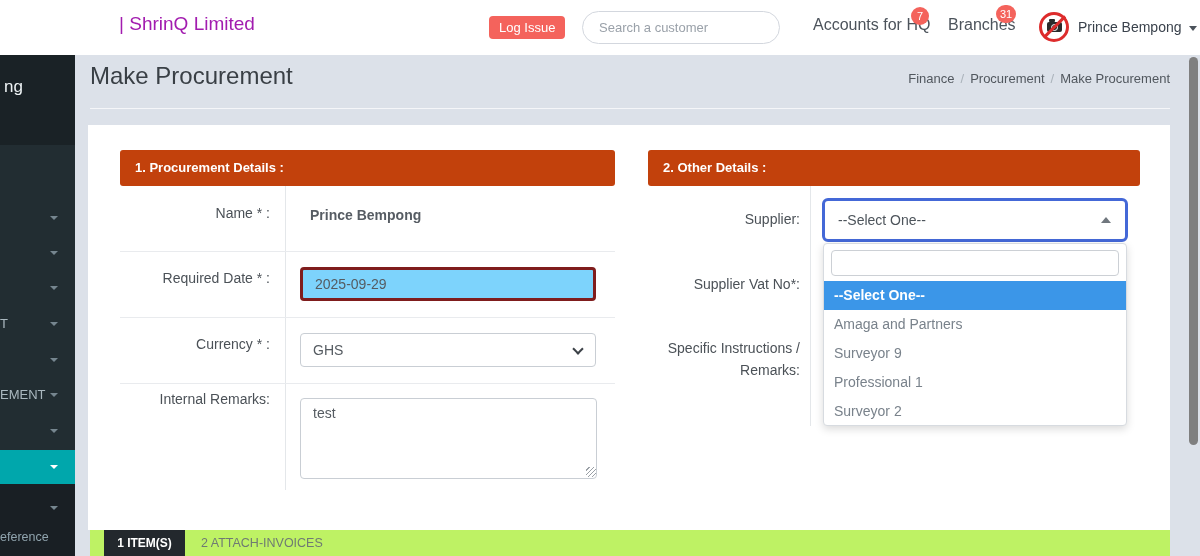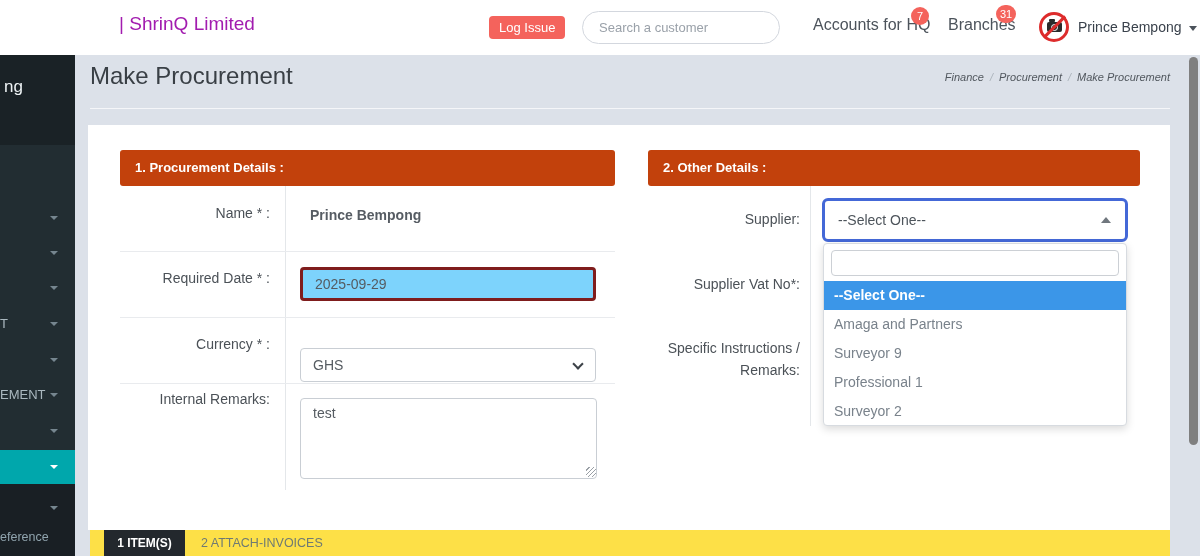--- a/index.html
+++ b/index.html
@@ -42,21 +42,21 @@
   .sb-item .tri { position:absolute; right:17px; top:50%; transform:translateY(-50%);
                   width:0; height:0; border-left:4px solid transparent; border-right:4px solid transparent;
                   border-top:4px solid #76868f; }
   .sb-active { background:#00a7ac; height:34px; }
   .sb-active .tri { border-top-color:#ffffff; }
   .sb-darkblock { left:0; top:429px; width:75px; height:72px; background:#191f24; }
   .sb-ref { color:#90a4ae; font-size:12.5px; height:26px; line-height:26px; }
 
   
   .page-title { left:90px; top:62px; font-size:24px; color:#393f45; }
-  .crumbs { top:71px; right:30px; font-size:11px; color:#51575e;font-style:italic; }
+  .crumbs { top:71px; right:30px; font-size:13px; color:#51575e; }
   .crumbs .sep { color:#aab2ba; margin:0 6px; }
   .hdr-underline { left:90px; top:108px; width:1080px; height:1px; background:rgba(255,255,255,.7); }
 
   .card { left:88px; top:125px; width:1082px; height:405px; background:#fff; }
 
   .scroll-thumb { left:1189px; top:57px; width:9px; height:388px; background:#7f7f7f; border-radius:5px; }
 
   
   .panel-hdr { height:36px; background:#c2410c; color:#fff; font-size:13px; font-weight:600;
                line-height:36px; padding-left:15px; border-radius:3px; }
@@ -86,21 +86,21 @@
   .menu { left:823px; top:243px; width:304px; height:183px; background:#fff;
           border:1px solid #d7dbe0; border-radius:4px; box-shadow:0 3px 9px rgba(0,0,0,.15); }
   .menu-search { position:absolute; left:7px; top:6px; width:288px; height:26px; border:1px solid #ccd0d5;
                  border-radius:4px; outline:none; padding:0 8px; font-size:13px;
                  font-family:"Liberation Sans",sans-serif; }
   .opt { position:absolute; left:0; width:302px; height:29px; line-height:29px; padding-left:10px;
          font-size:14px; color:#79828b; cursor:pointer; }
   .opt-hi { background:#3b96e8; color:#fff; font-weight:600; }
 
   
-  .tabstrip { left:90px; top:530px; width:1080px; height:26px; background:#fde047; }
+  .tabstrip { left:90px; top:530px; width:1080px; height:26px; background:#bef264; }
   .tab-active { position:absolute; left:14px; top:0; width:81px; height:26px; background:#23282d;
                 color:#fff; font-size:12px; font-weight:700; text-align:center; line-height:26px; cursor:pointer; }
   .tab-idle { position:absolute; left:111px; top:0; height:26px; line-height:26px; font-size:12.5px;
               color:#6f7a73; cursor:pointer; }
 </style>
 </head>
 <body>
 
 <div class="frame">
 
@@ -182,21 +182,21 @@
   <div class="abs hline" style="left:120px; top:317px; width:495px;"></div>
   <div class="abs hline" style="left:120px; top:383px; width:495px;"></div>
 
   <div class="abs lbl" style="left:120px; top:205px; width:150px;">Name * :</div>
   <div class="abs val-bold" style="left:310px; top:207px;">Prince Bempong</div>
 
   <div class="abs lbl" style="left:120px; top:270px; width:150px;">Required Date * :</div>
   <input class="abs inp" style="left: 300px; top: 267px; width: 296px; height: 34px;" value="2025-09-29">
 
   <div class="abs lbl" style="left:120px; top:336px; width:150px;">Currency * :</div>
-  <div class="abs sel" style="left:300px; top:333px; width:296px; height:34px;margin-top:15px;">
+  <div class="abs sel" style="left:300px; top:333px; width:296px; height:34px;">
     <span class="sel-text">GHS</span>
     <span class="chev-dn"></span>
   </div>
 
   <div class="abs lbl" style="left:120px; top:391px; width:150px;">Internal Remarks:</div>
   <textarea class="abs txtarea" style="left: 300px; top: 398px; width: 297px; height: 81px;">test</textarea>
   <div class="abs grip" style="left:586px; top:467px;"></div>
 
   <div class="abs panel-hdr" style="left:648px; top:150px; width:492px;">2. Other Details :</div>
   <div class="abs vline" style="left:810px; top:186px; height:240px;"></div>

